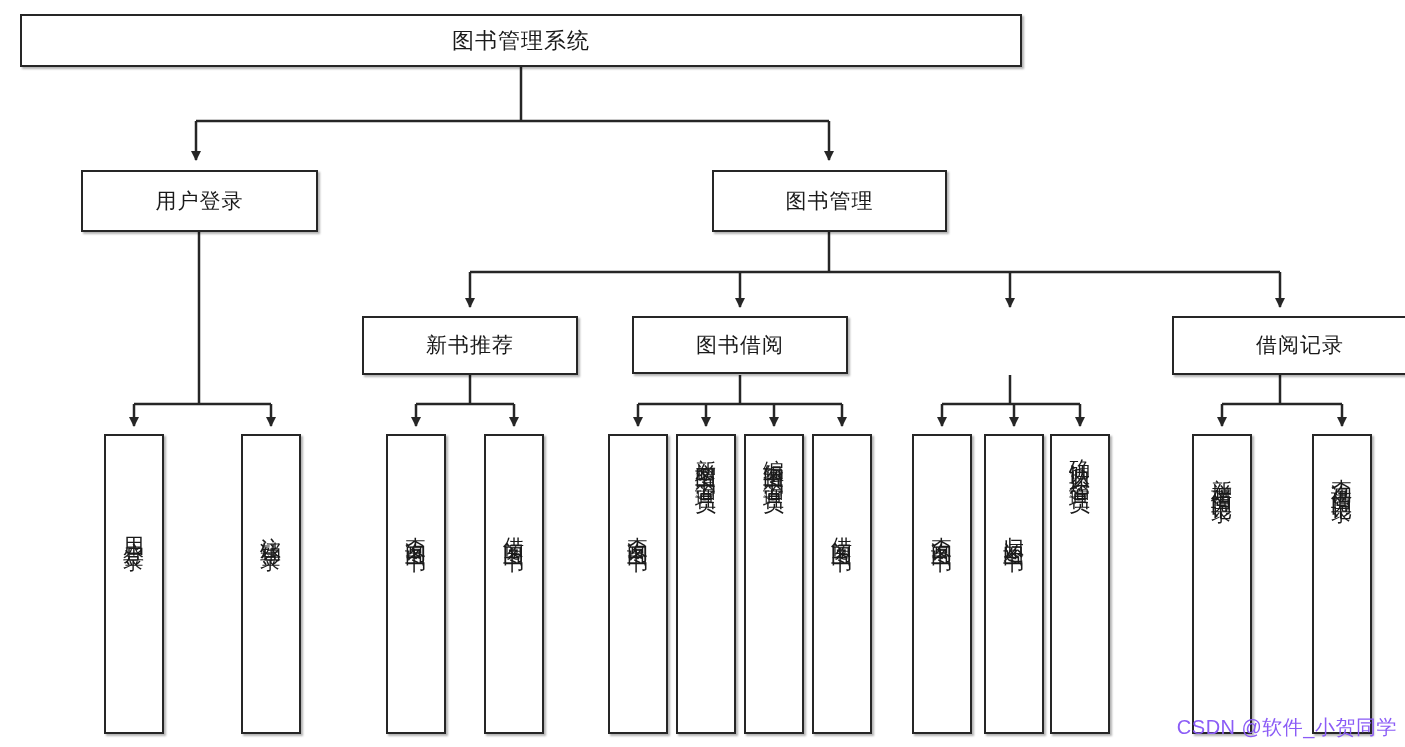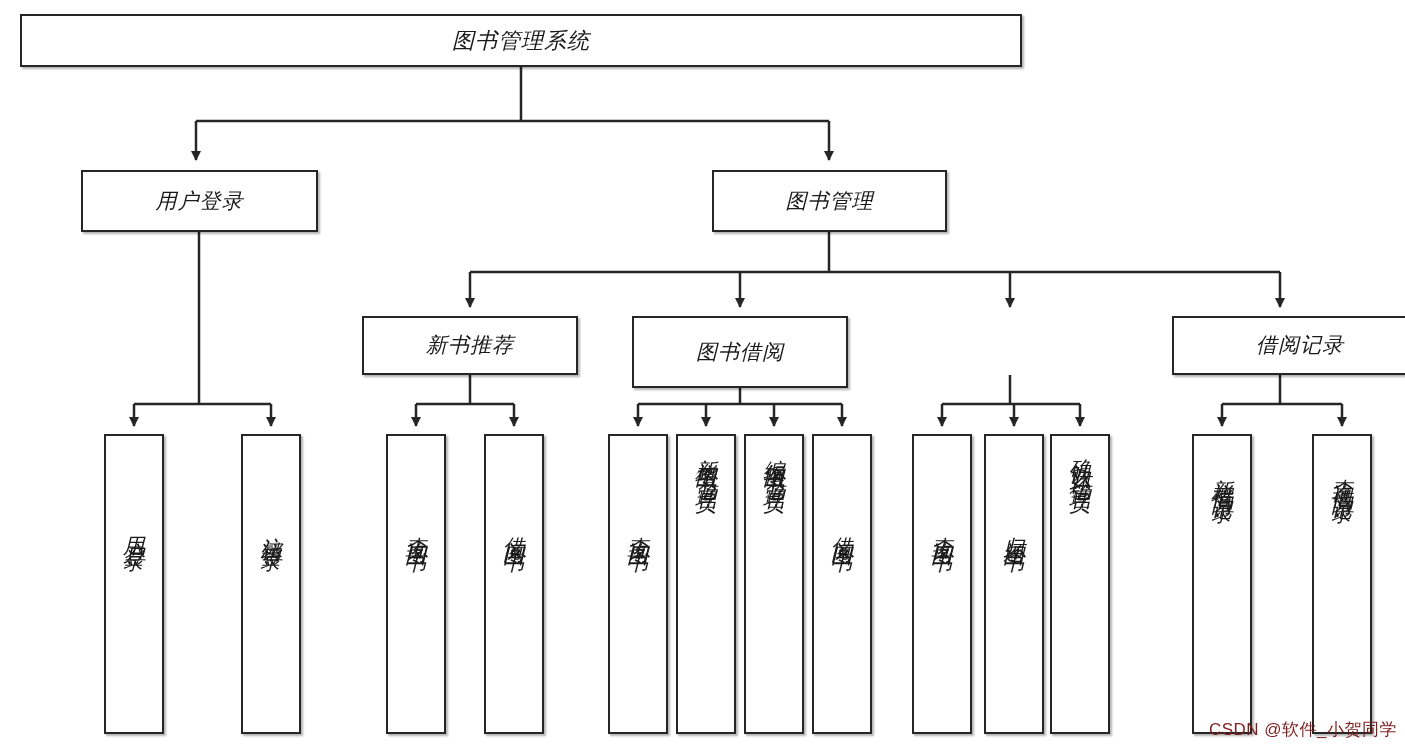--- a/index.html
+++ b/index.html
@@ -35,21 +35,20 @@
     align-items: center;
     justify-content: center;
     color: #1a1a1a;
     z-index: 2;
   }
   .node-label {
     display: block;
     text-align: left;
     line-height: 1.15;
     white-space: nowrap;
-    font-style: italic;
   }
   
   .node.h .node-label {
     font-size: 21px;
     letter-spacing: 1px;
   }
   .node.root .node-label {
     font-size: 22px;
     letter-spacing: 1px;
   }
@@ -70,22 +69,22 @@
   .node.v.center .node-label {
     margin-top: 78px;
   }
   .node.v.center3 .node-label {
     margin-top: 20px;
   }
   .watermark {
     position: absolute;
     right: 8px;
     bottom: 6px;
-    font-size: 17px;
-    color: #7f1d1d;
+    font-size: 20px;
+    color: #8b5cf6;
     letter-spacing: 0.5px;
     z-index: 5;
     white-space: nowrap;
   }
 </style>
 </head>
 <body>
 
 <div id="canvas">
 
@@ -147,21 +146,21 @@
   <div class="node h" style="left:81px; top:170px; width:237px; height:62px;">
     <span class="node-label">用户登录</span>
   </div>
   <div class="node h" style="left:712px; top:170px; width:235px; height:62px;">
     <span class="node-label">图书管理</span>
   </div>
 
   <div class="node h" style="left:362px; top:316px; width:216px; height:59px;">
     <span class="node-label">新书推荐</span>
   </div>
-  <div class="node h" style="left:632px; top:316px; width:216px; height:72px;">
+  <div class="node h" style="left:632px; top:316px; width:216px; height:58px;">
     <span class="node-label">图书借阅</span>
   </div>
   <div class="node h" style="left:1172px; top:316px; width:256px; height:59px;">
     <span class="node-label">借阅记录</span>
   </div>
 
   <div class="node v center" style="left:104px; top:434px; width:60px; height:300px;">
     <span class="node-label">用户登录</span>
   </div>
   <div class="node v center" style="left:241px; top:434px; width:60px; height:300px;">

